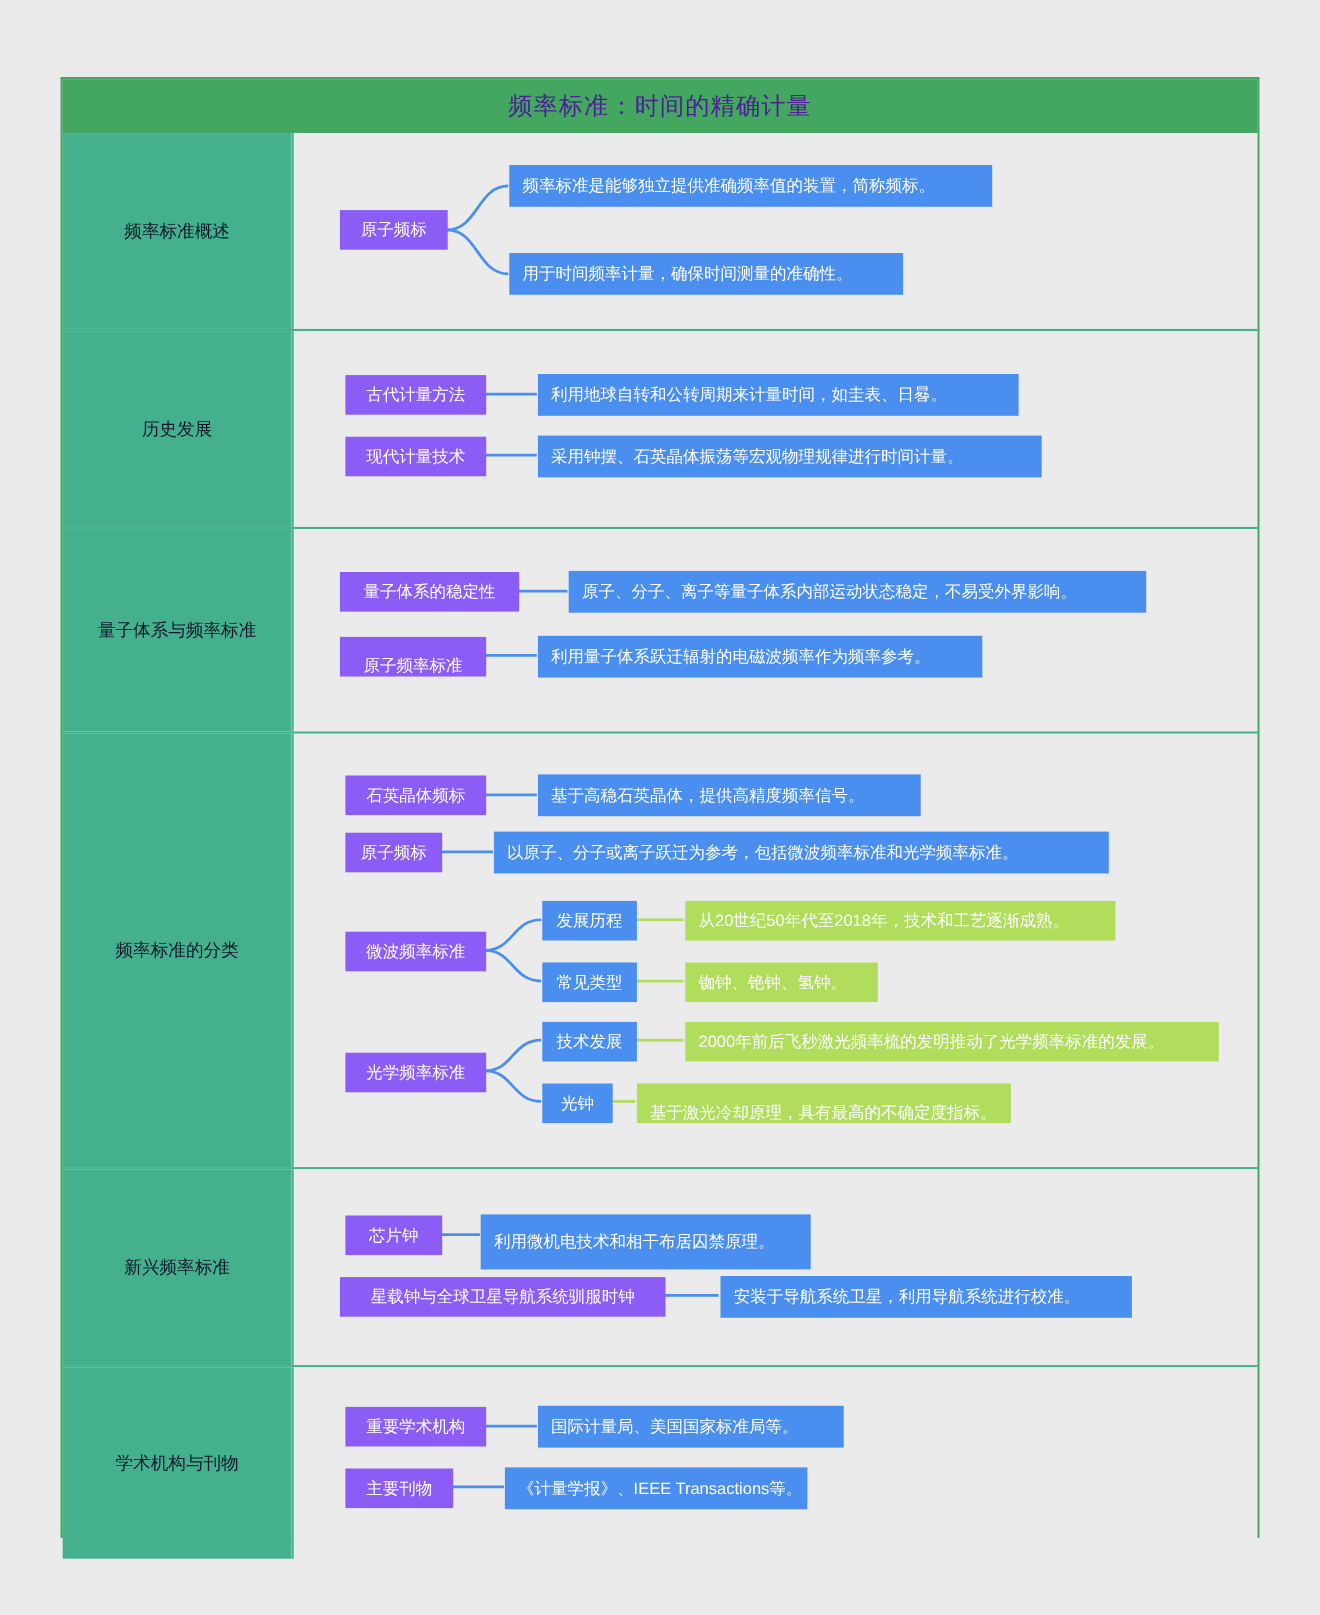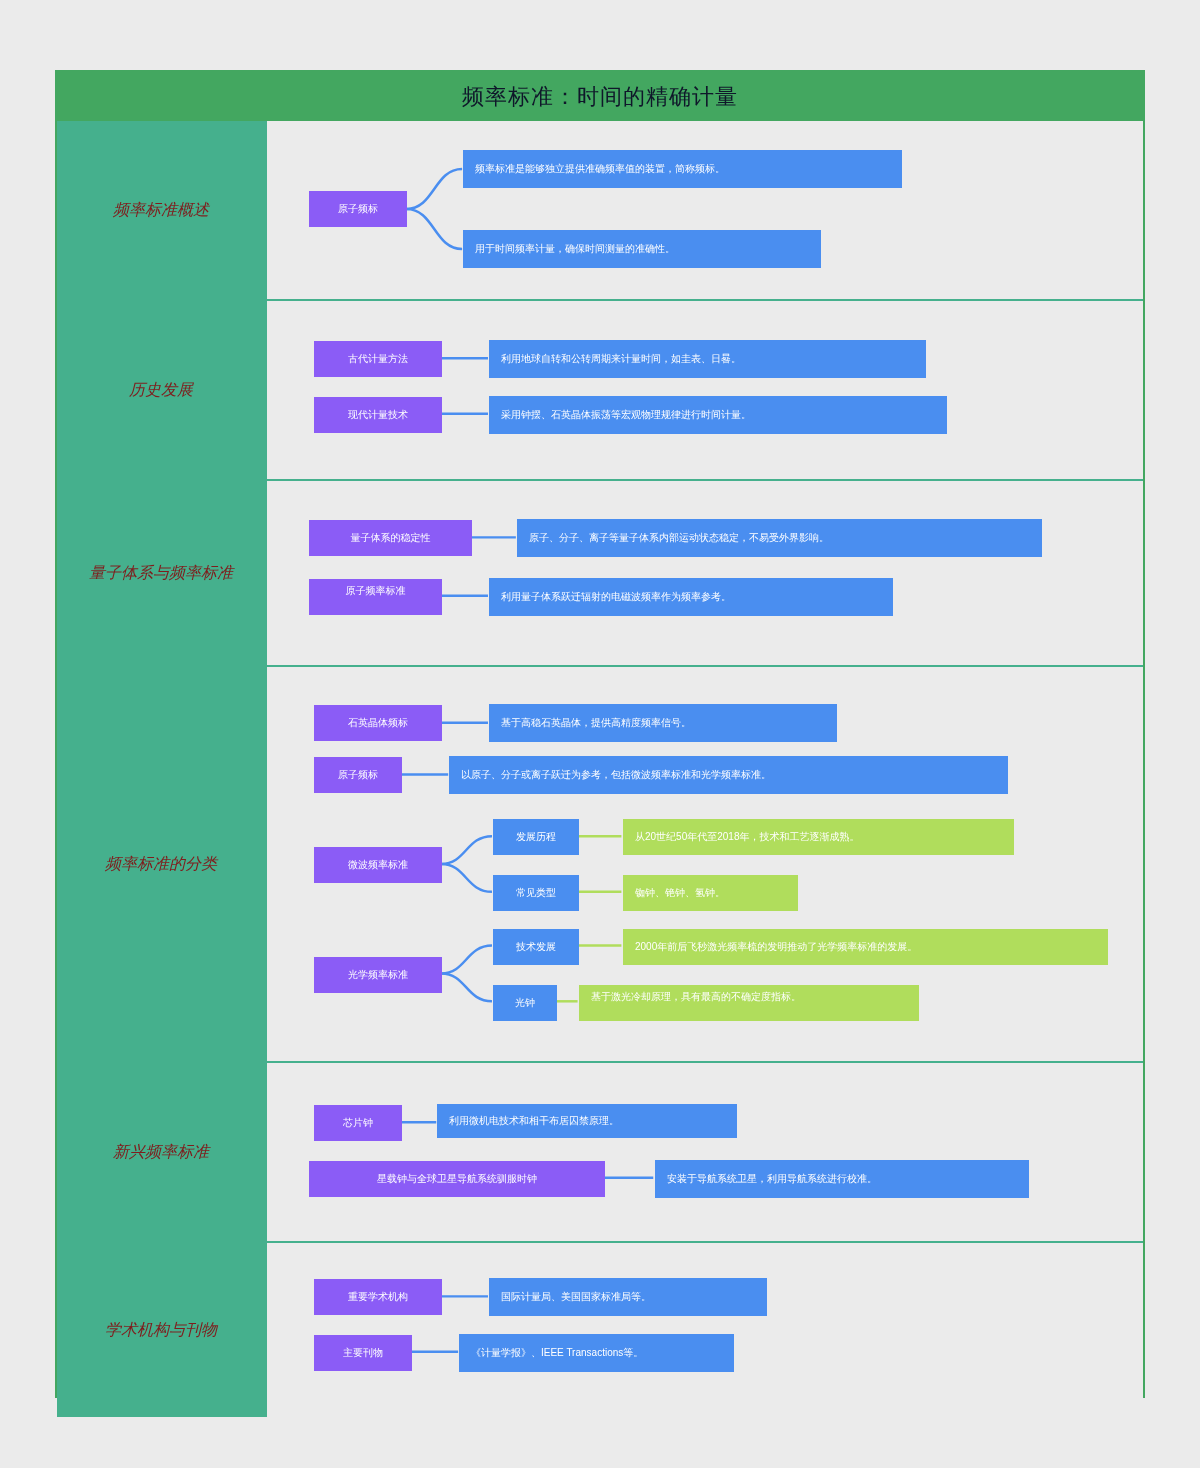--- a/index.html
+++ b/index.html
@@ -13,68 +13,67 @@
     position:absolute;
     left:55px; top:70px;
     width:1090px; height:1328px;
     border:2px solid #43a760;
     box-sizing:border-box;
     background:#ebebeb;
   }
   .mm-title{
     height:49px;
     background:#43a760;
-    color:#0f172a;
+    color:#4c1d95;
     font-size:22px;
     display:flex;align-items:center;justify-content:center;
     letter-spacing:1px;
   }
   .mm-body{
     position:relative;
     display:flex;
     flex-direction:column;
   }
   .section{
     display:flex;
     border-top:2px solid #45b08d;
     box-sizing:border-box;
     position:relative;
   }
   .section:first-child{border-top:none;}
   .sec-label{
     width:208px;
     flex:0 0 208px;
     background:#45b08d;
-    color:#7f1d1d;
+    color:#0f172a;
     font-size:16px;
     display:flex;align-items:center;justify-content:center;
     text-align:center;
     box-sizing:border-box;
-    font-style:italic;
   }
   .sec-content{
     flex:1;
     position:relative;
     background:#ebebeb;
     border-left:2px solid #45b08d;
     box-sizing:border-box;
   }
   .sec-content svg{
     position:absolute;left:0;top:0;width:100%;height:100%;
     pointer-events:none;
     overflow:visible;
   }
   .node{
     position:absolute;
     color:#ffffff;
     display:flex;align-items:center;
     white-space:nowrap;
     box-sizing:border-box;
-    font-size:10px;
-    padding:17px 12px;
+    font-size:15px;
+    padding:0 12px;
     z-index:2;
   }
   .node.lvl1{background:#8b5cf6;justify-content:center;}
   .node.lvl2{background:#4a8ef0;}
   .node.lvl2c{background:#4a8ef0;justify-content:center;}
   .node.lvl3{background:#b0dd5c;}
   
   #sec0{height:178px;}
   #sec1{height:180px;}
   #sec2{height:186px;}
@@ -221,21 +220,21 @@
     <div class="section" id="sec4">
       <div class="sec-label">新兴频率标准</div>
       <div class="sec-content">
         <svg viewBox="0 0 880 180" preserveAspectRatio="none">
           <line x1="115" y1="60" x2="170" y2="60" stroke="#4a8ef0" stroke-width="2.5"></line>
           <line x1="338" y1="116" x2="388" y2="116" stroke="#4a8ef0" stroke-width="2.5"></line>
         </svg>
         <div class="node lvl1" style="left:47px;top:42px;width:88px;height:36px;">
           <span>芯片钟</span>
         </div>
-        <div class="node lvl2" style="left:170px;top:41px;width:300px;height:28px;">
+        <div class="node lvl2" style="left:170px;top:41px;width:300px;height:50px;">
           <span>利用微机电技术和相干布居囚禁原理。</span>
         </div>
         <div class="node lvl1" style="left:42px;top:98px;width:296px;height:36px;">
           <span>星载钟与全球卫星导航系统驯服时钟</span>
         </div>
         <div class="node lvl2" style="left:388px;top:97px;width:374px;height:38px;">
           <span>安装于导航系统卫星，利用导航系统进行校准。</span>
         </div>
       </div>
     </div>

